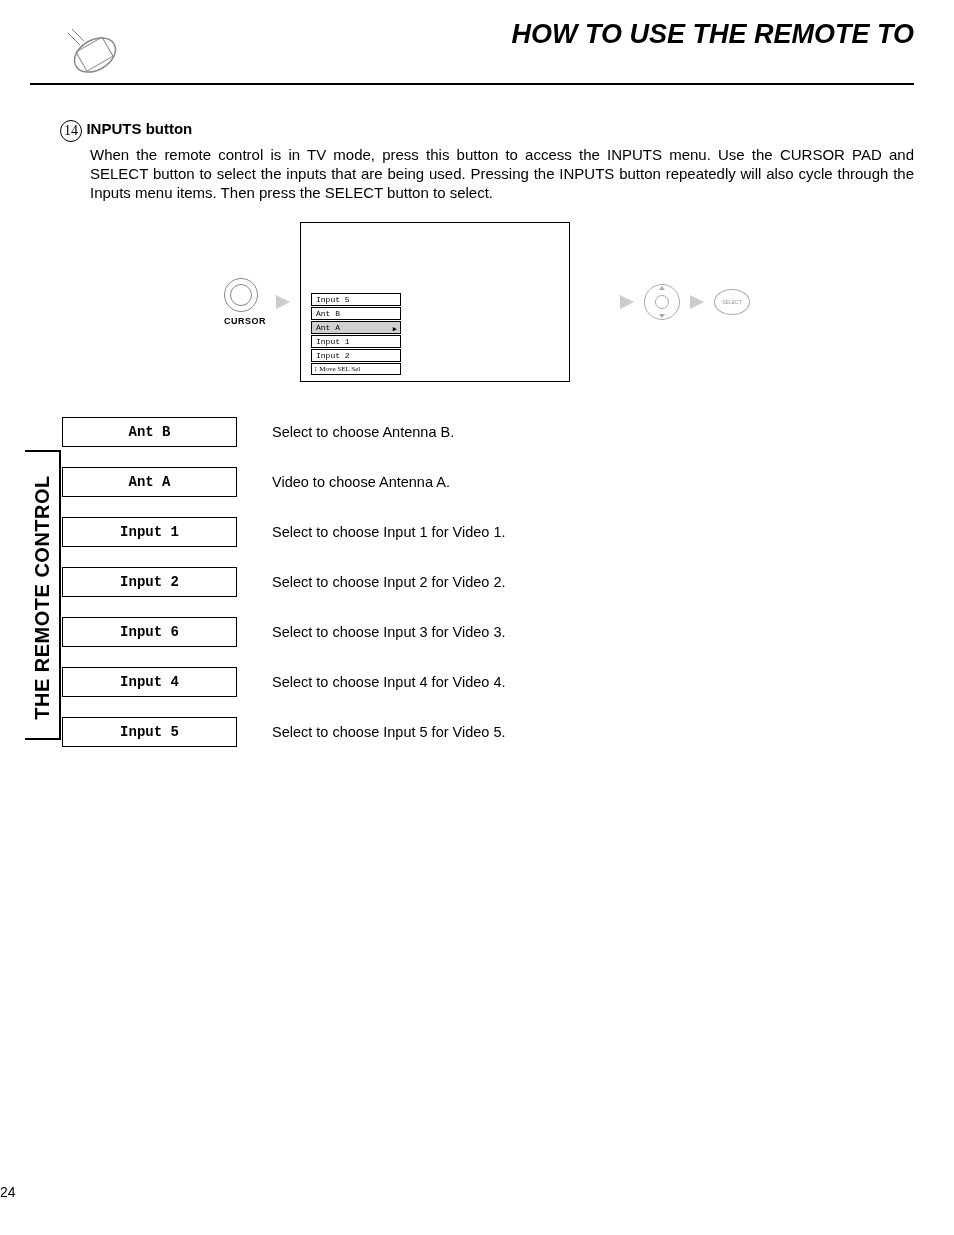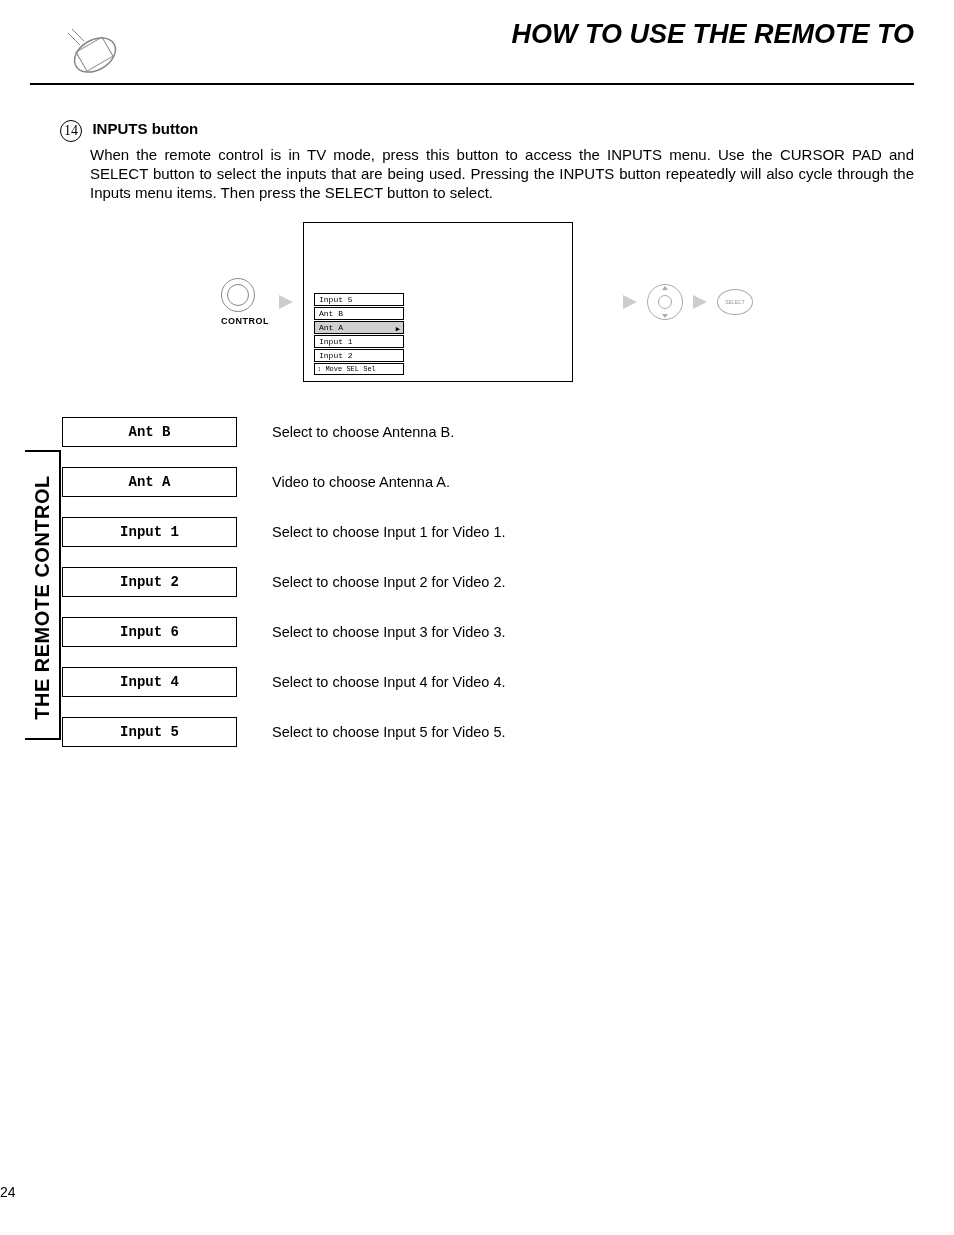--- a/index.html
+++ b/index.html
@@ -74,21 +74,20 @@
       text-align: center;
       line-height: 20px;
       font-size: 14px;
       font-family: Georgia, serif;
       vertical-align: top;
     }
     .section-title {
       display: inline-block;
       font-weight: bold;
       font-size: 15px;
-      margin-left: 6px;
     }
     .section-body {
       margin-left: 30px;
       font-size: 15px;
       line-height: 1.25;
       text-align: justify;
       margin-top: 4px;
     }
     .diagram-row {
       margin-top: 20px;
@@ -150,21 +149,21 @@
     }
     .menu-item .tri {
       position: absolute;
       right: 3px;
       top: 3px;
       font-size: 7px;
     }
     .menu-footer {
       border: 1px solid #000;
       width: 90px;
-      font-family: Liberation Mono, monospace;
+      font-family: Liberation Serif, serif;
       font-size: 7px;
       padding: 1px 2px;
     }
     .cursor-circle {
       width: 36px;
       height: 36px;
       border: 1.5px solid #aaa;
       border-radius: 50%;
       position: relative;
       display: flex;
@@ -253,21 +252,21 @@
     <span class="num-circle">14</span>
     <span class="section-title">INPUTS button</span>
   </div>
   <div class="section-body">When the remote control is in TV mode, press this button to access the INPUTS menu.  Use the CURSOR PAD and SELECT button to select the inputs that are being used.  Pressing the INPUTS button repeatedly will also cycle through the Inputs menu items.  Then press the SELECT button to select.</div>
 
   <div class="diagram-row">
     <div>
       <div class="btn-circle">
         <div class="btn-circle-inner"></div>
       </div>
-      <div class="btn-label">CONTROL</div>
+      <div class="btn-label">CURSOR</div>
     </div>
     <span class="arrow-right"></span>
     <div class="screen-box">
       <div id="menu-list">
           <div class="menu-item">Input 5</div>
           <div class="menu-item">Ant B</div>
           <div class="menu-item sel">Ant A<span class="tri">▶</span></div>
           <div class="menu-item">Input 1</div>
           <div class="menu-item">Input 2</div>
         </div>

